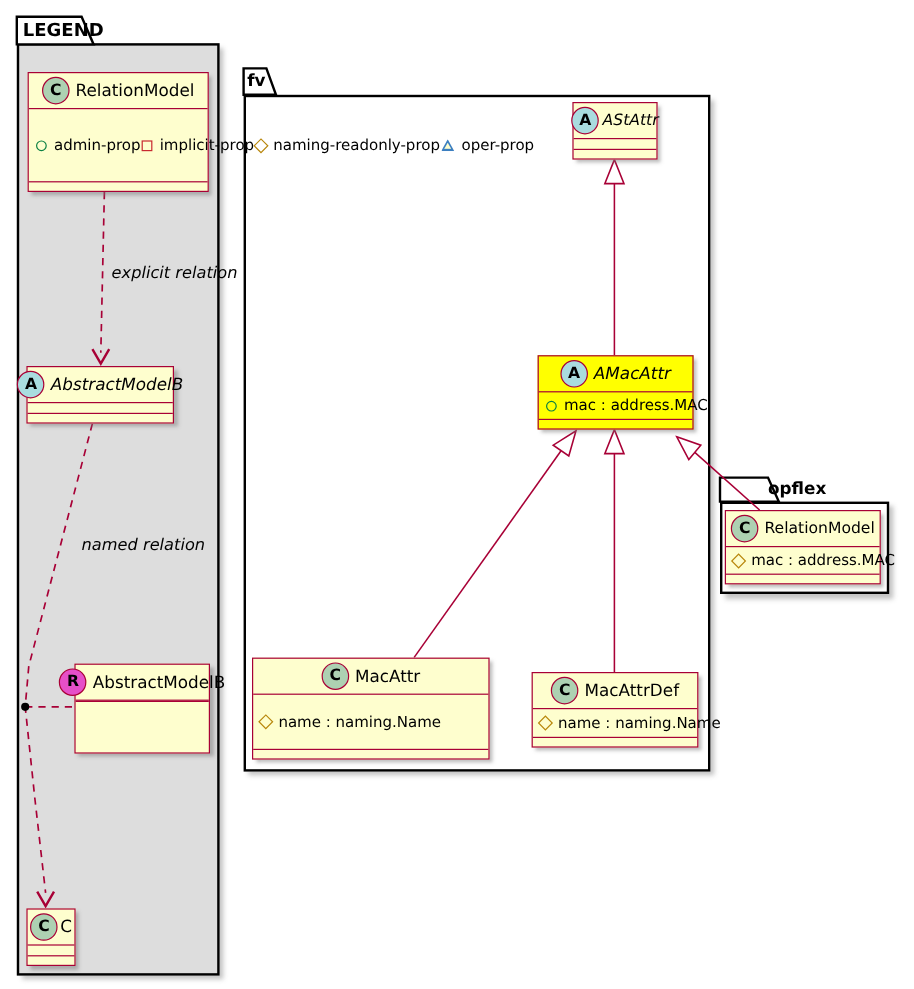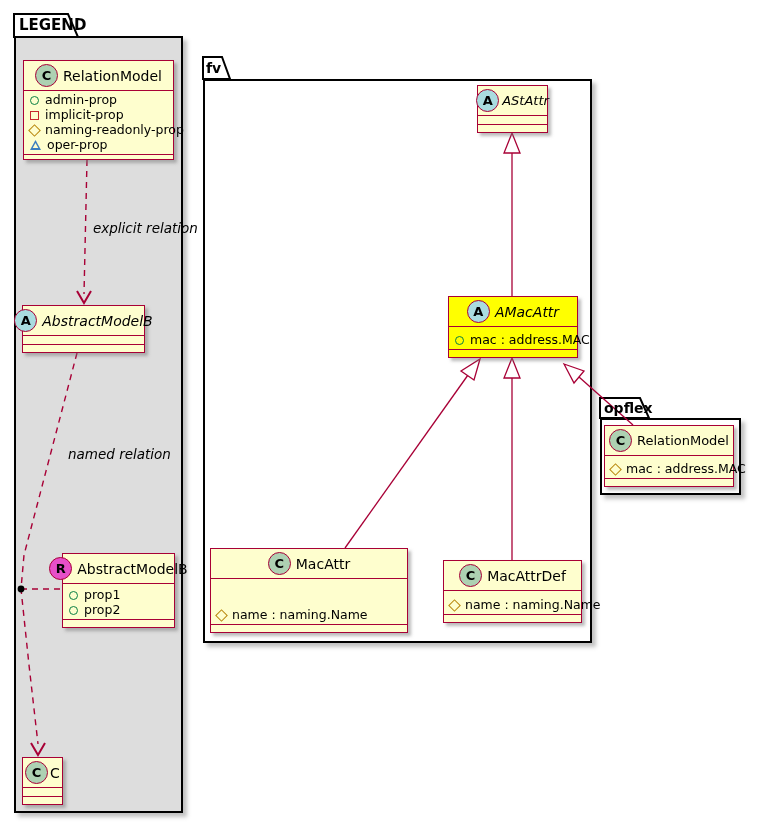--- a/index.html
+++ b/index.html
@@ -25,21 +25,21 @@
   .ctitle{flex:0 0 29px;display:flex;align-items:center;justify-content:center;gap:5px;
           border-bottom:1.2px solid #A80036;font-size:14px;}
   .cname{white-space:nowrap;}
   .it .cname{font-style:italic;}
   .spot{width:21px;height:21px;border-radius:50%;border:1px solid #A80036;
         display:flex;align-items:center;justify-content:center;
         font-weight:bold;font-size:13px;font-style:normal;flex:0 0 21px;}
   .spot-c{background:#ADD1B2;}
   .spot-a{background:#A9DCDF;}
   .spot-r{background:#E64FC8;}
-  .cfields{flex:1 1 auto;display:flex;flex-direction:column;justify-content:flex-end;
+  .cfields{flex:1 1 auto;display:flex;flex-direction:row;justify-content:space-between;
            gap:1px;padding:2px 6px;}
   .frow{display:flex;align-items:center;gap:6px;font-size:12.5px;line-height:14px;white-space:nowrap;}
   .cfooter{flex:0 0 7px;border-top:1.2px solid #A80036;}
 
   
   .ficon{display:inline-block;flex:0 0 auto;}
   .ficon[data-icon="circle-green"]{width:7px;height:7px;border:1.6px solid #0B8043;border-radius:50%;}
   .ficon[data-icon="square-red"]{width:7px;height:7px;border:1.6px solid #C82930;}
   .ficon[data-icon="diamond-yellow"]{width:7px;height:7px;border:1.6px solid #B8860B;transform:rotate(45deg);}
   .ficon[data-icon="triangle-blue"]{width:11px;height:10px;background:#3C7FC0;
@@ -83,21 +83,21 @@
 
     <path d="M512,560 L512,377" stroke="#A80036" stroke-width="1.3" fill="none"></path>
     <polygon points="512,358 504,378 520,378" fill="#FFFFFF" stroke="#A80036" stroke-width="1.3"></polygon>
 
     <path d="M633,425 L579,377" stroke="#A80036" stroke-width="1.3" fill="none"></path>
     <polygon points="564,364 584,371 574,383" fill="#FFFFFF" stroke="#A80036" stroke-width="1.3"></polygon>
   </svg>
 
   <div class="pkg-label" style="left:19px;top:16px;font-size:15px;">LEGEND</div>
   <div class="pkg-label" style="left:206px;top:59px;">fv</div>
-  <div class="pkg-label" style="left:604px;top:399px;">opflex</div>
+  <div class="pkg-label" style="left:640px;top:399px;">opflex</div>
 
   <div class="freetext" style="left:93px;top:220px;">explicit relation</div>
   <div class="freetext" style="left:68px;top:446px;">named relation</div>
 
   <div class="cls" style="left:23px;top:60px;width:151px;height:100px;">
     <div class="ctitle">
       <span class="spot spot-c">C</span>
       <span class="cname">RelationModel</span>
     </div>
     <div class="cfields">
@@ -127,30 +127,20 @@
       <span class="cname">AbstractModelB</span>
     </div>
     <div class="cfields"></div>
     <div class="cfooter"></div>
   </div>
 
   <div class="cls" style="left:62px;top:553px;width:113px;height:75px;">
     <div class="ctitle">
       <span class="spot spot-r">R</span>
       <span class="cname">AbstractModelB</span>
-    </div>
-    <div class="cfields">
-      <div class="frow">
-        <span class="ficon" data-icon="circle-green"></span>
-        <span class="ftext">prop1</span>
-      </div>
-      <div class="frow">
-        <span class="ficon" data-icon="circle-green"></span>
-        <span class="ftext">prop2</span>
-      </div>
     </div>
     <div class="cfooter"></div>
   </div>
 
   <div class="cls" style="left:22px;top:757px;width:41px;height:48px;">
     <div class="ctitle" style="gap:2px;">
       <span class="spot spot-c">C</span>
       <span class="cname">C</span>
     </div>
     <div class="cfields"></div>

